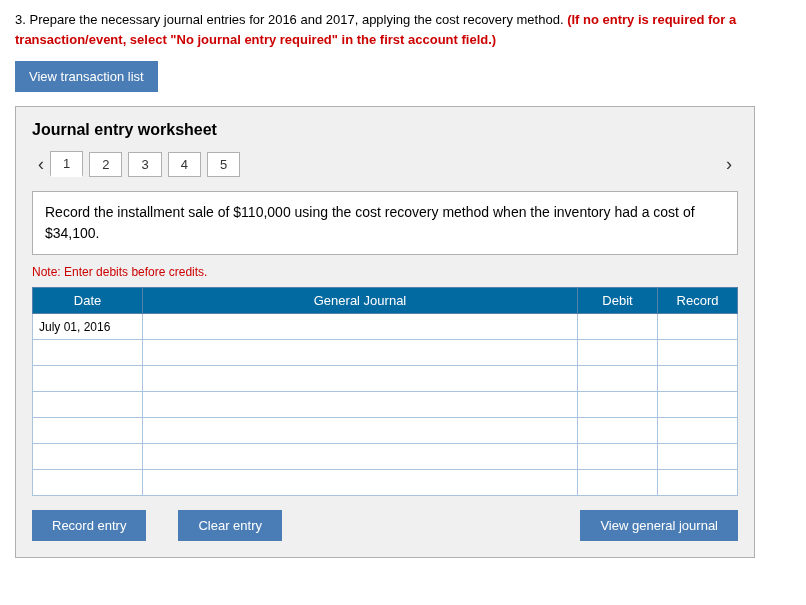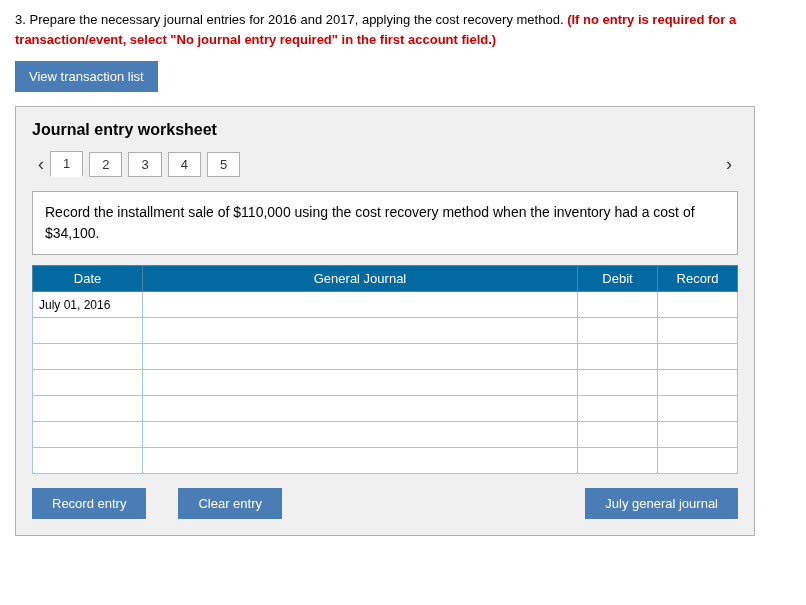--- a/index.html
+++ b/index.html
@@ -172,20 +172,21 @@
     <div class="tab">3</div>
     <div class="tab">4</div>
     <div class="tab">5</div>
     <button class="tab-nav-btn tab-right-nav">›</button>
   </div>
 
   <div class="description-box">
     <span>Record the installment sale of $110,000 using the cost recovery method when the inventory had a cost of $34,100.</span>
   </div>
 
+  <div class="note-text">Note: Enter debits before credits.</div>
 
   <table class="journal-table">
     <thead>
       <tr>
         <th class="date-col">Date</th>
         <th class="gj-col">General Journal</th>
         <th class="debit-col">Debit</th>
         <th class="credit-col">Record</th>
       </tr>
     </thead>
@@ -231,18 +232,18 @@
           <td><input type="text" style=""></td>
           <td><input type="text" style=""></td>
           <td><input type="text" style=""></td>
         </tr>
       </tbody>
   </table>
 
   <div class="btn-row">
     <button class="action-btn">Record entry</button>
     <button class="action-btn">Clear entry</button>
-    <button class="action-btn right">July general journal</button>
+    <button class="action-btn right">View general journal</button>
   </div>
 </div>
 
 
 
 
 </body></html>

